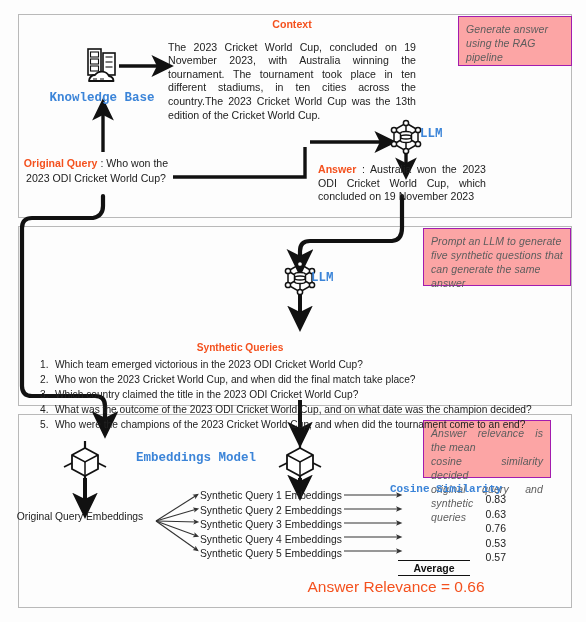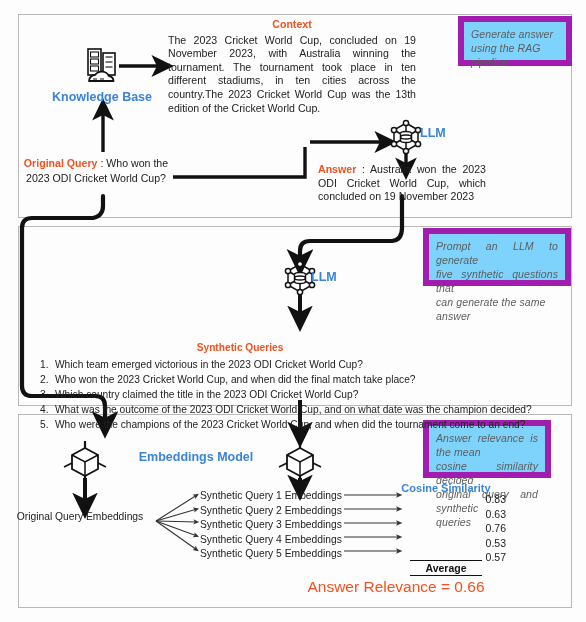--- a/index.html
+++ b/index.html
@@ -22,50 +22,50 @@
     background:#fdfdfd;
     box-sizing:border-box;
   }
   #panel1{left:18px;  top:14px;  width:554px; height:204px;}
   #panel2{left:18px;  top:226px; width:554px; height:180px;}
   #panel3{left:18px;  top:414px; width:554px; height:194px;}
 
   
   .note{
     position:absolute;
-    border:6px solid #a21caf;
-    background:#7dd3fc;
+    border:1px solid #a21caf;
+    background:#fca5a5;
     box-sizing:border-box;
     font-style:italic;
     font-size:10.5px;
     line-height:14px;
     color:#5d5d5d;
     text-align:justify;
     padding:5px 7px 6px 7px;
     letter-spacing:.1px;
   }
   #note1{left:458px; top:16px;  width:114px; height:50px;}
   #note2{left:423px; top:228px; width:148px; height:58px;}
   #note3{left:423px; top:420px; width:128px; height:58px;}
   .note > span{display:block;}
 
   
   #wires{position:absolute;left:0;top:0;width:586px;height:622px;overflow:visible;}
 
   
   .tb{position:absolute;box-sizing:border-box;}
   .accent{color:#f4511e;font-weight:bold;text-align:center;}
-  .blue{color:#3b84d8;font-weight:bold;}
+  .blue{color:#3b84d8;font-weight:bold;font-family:Liberation Mono, monospace;}
 
   #context-block{
     left:168px; top:18px; width:248px;
     font-size:10.6px; line-height:13.6px; color:#222;
     text-align:justify;
   }
-  #context-block .head{display:block;margin-bottom:2px;font-size:10.6px;}
+  #context-block .head{display:block;margin-bottom:9px;font-size:10.6px;}
 
   #origquery-block{
     left:22px; top:156px; width:148px;
     font-size:10.6px; line-height:14.5px; color:#222; text-align:center;
   }
 
   #answer-block{
     left:318px; top:163px; width:168px;
     font-size:10.6px; line-height:13.6px; color:#222; text-align:justify;
   }
@@ -92,21 +92,21 @@
   #oqe-label{
     position:absolute; left:7px; top:511px; width:146px;
     text-align:center; font-size:10.3px; color:#222;
   }
   #sqe-list{position:absolute; left:200px; top:489px; font-size:10.3px; line-height:14.6px; color:#222;}
   #sqe-list div{white-space:nowrap;}
 
   #cos-head{position:absolute; left:386px; top:482px; width:120px; text-align:center; font-size:11px;}
   #cos-vals{position:absolute; left:386px; top:492px; width:120px; font-size:10.5px; line-height:14.6px; color:#222; text-align:right;}
   #avg-box{
-    position:absolute; left:410px; top:560px; width:72px; text-align:center;
+    position:absolute; left:398px; top:560px; width:72px; text-align:center;
     font-size:10.5px; font-weight:bold; color:#111;
     border-top:1.4px solid #111; border-bottom:1.4px solid #111;
     padding:1px 0 1px 0;
   }
   #relevance{
     position:absolute; left:266px; top:578px; width:260px;
     text-align:center; font-size:15.5px; font-weight:normal; color:#f4511e;
   }
 </style>
 </head>

